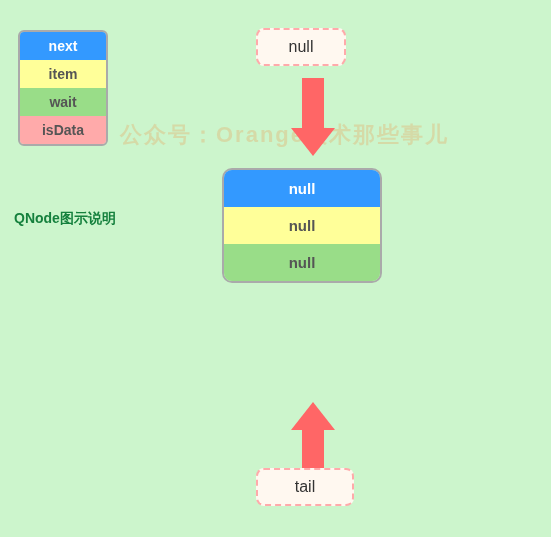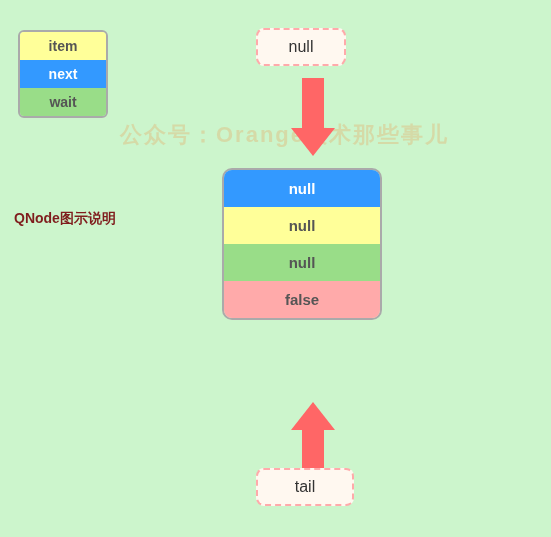--- a/index.html
+++ b/index.html
@@ -31,21 +31,21 @@
     .legend-next { background-color: #3399ff; color: white; }
     .legend-item { background-color: #ffff99; color: #555; }
     .legend-wait { background-color: #99dd88; color: #555; }
     .legend-isdata { background-color: #ffaaaa; color: #555; }
 
     .legend-label {
       position: absolute;
       left: 14px;
       top: 210px;
       font-size: 14px;
-      color: #7f1d1d;
+      color: #15803d;
       font-weight: bold;
     }
 
     
     .watermark {
       position: absolute;
       left: 120px;
       top: 120px;
       font-size: 22px;
       color: rgba(255, 100, 0, 0.18);
@@ -147,41 +147,41 @@
     }
     .qnode-next { background-color: #3399ff; color: white; }
     .qnode-item { background-color: #ffff99; color: #555; }
     .qnode-wait { background-color: #99dd88; color: #555; }
     .qnode-isdata { background-color: #ffaaaa; color: #555; }
   </style>
 </head>
 <body>
 
 <div class="legend">
+  <div class="legend-row legend-next">next</div>
   <div class="legend-row legend-item">item</div>
-  <div class="legend-row legend-next">next</div>
   <div class="legend-row legend-wait">wait</div>
+  <div class="legend-row legend-isdata">isData</div>
 </div>
 
 <div class="legend-label">QNode图示说明</div>
 
 <div class="watermark">公众号：Orange技术那些事儿</div>
 
 <div class="head-box">null</div>
 
 <div class="arrow-down">
   <div class="arrow-shaft-down"></div>
   <div class="arrow-head-down"></div>
 </div>
 
 <div class="qnode">
   <div class="qnode-row qnode-next">null</div>
   <div class="qnode-row qnode-item">null</div>
   <div class="qnode-row qnode-wait">null</div>
-  <div class="qnode-row qnode-isdata">false</div>
 </div>
 
 <div class="arrow-up">
   <div class="arrow-head-up"></div>
   <div class="arrow-shaft-up"></div>
 </div>
 
 <div class="tail-box">tail</div>
 
 </body></html>

